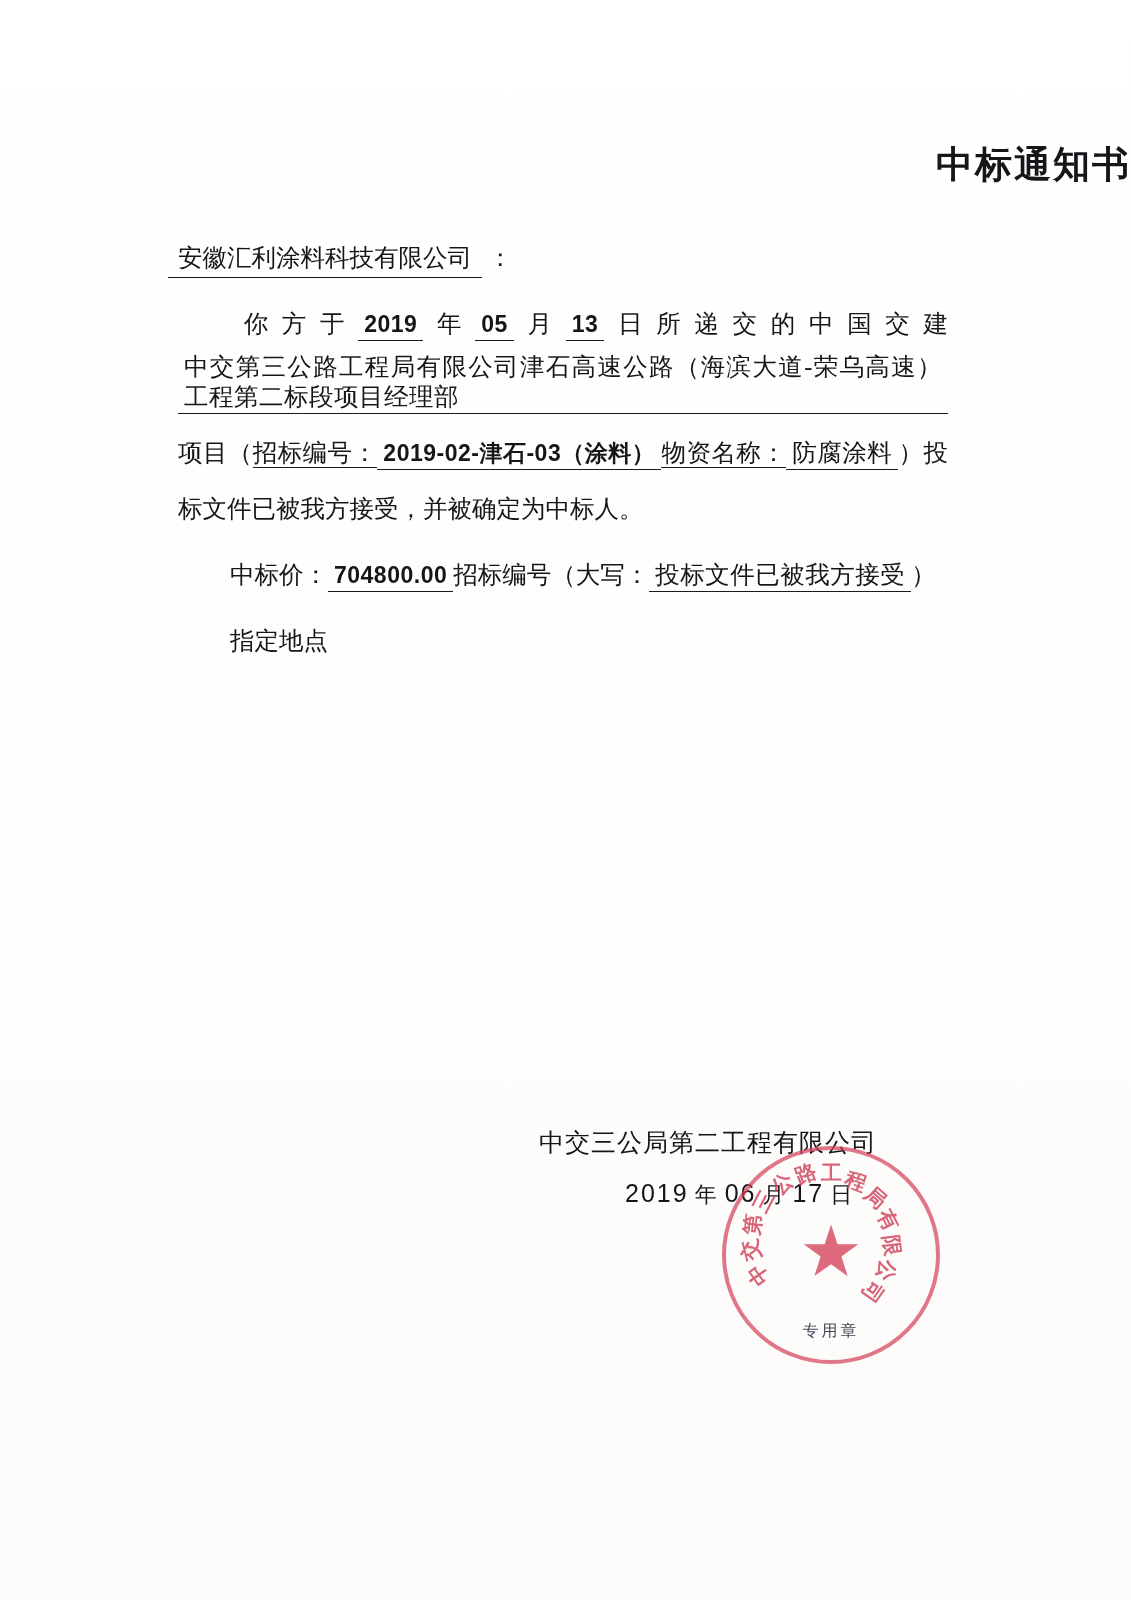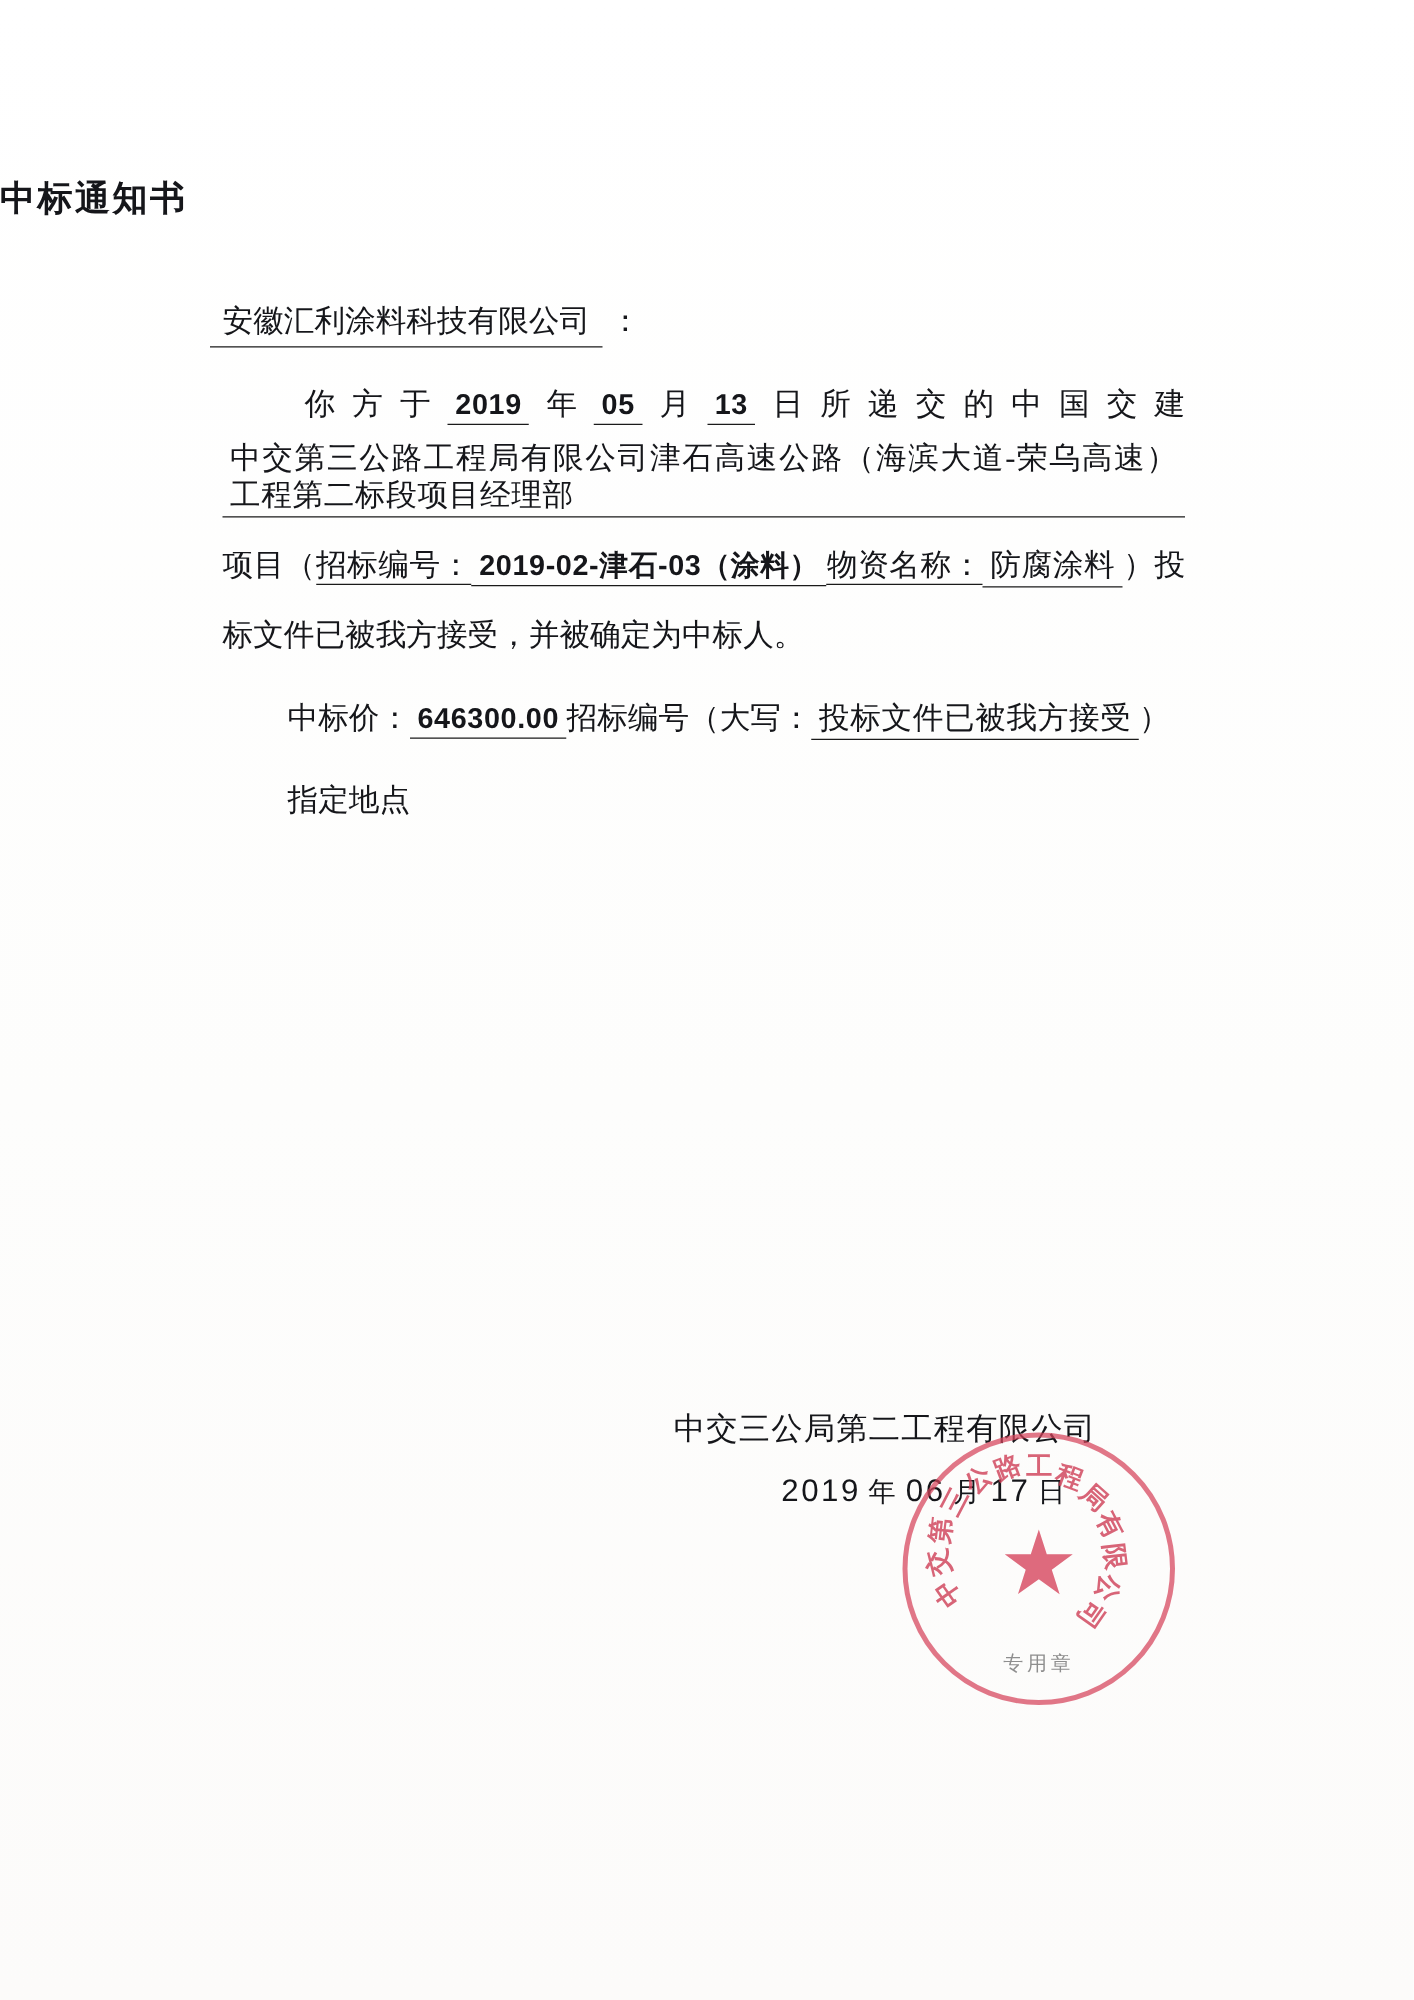--- a/index.html
+++ b/index.html
@@ -27,22 +27,22 @@
     inset: 0;
     background: linear-gradient(180deg, #ffffff 0%, #fdfdfc 55%, #fcfbfa 100%);
     pointer-events: none;
   }
 
   .doc-title {
     position: absolute;
     top: 140px;
     left: 0;
     width: 100%;
-    text-align: left;
-    font-size: 28px;
+    text-align: right;
+    font-size: 37px;
     font-weight: bold;
     letter-spacing: 2px;
     font-family: "Liberation Sans", "DejaVu Sans", sans-serif;
   }
 
   .content {
     position: absolute;
     left: 168px;
     top: 218px;
     width: 790px;
@@ -166,21 +166,21 @@
     font-family: "Liberation Sans", "DejaVu Sans", sans-serif;
     font-weight: bold;
     opacity: 0.8;
     transform-origin: 0 0;
   }
   .seal-bottom {
     position: absolute;
     left: 50%;
     bottom: 22px;
     transform: translateX(-50%);
-    color: #737373;
+    color: #0f172a;
     font-size: 16px;
     letter-spacing: 3px;
     font-family: Liberation Sans, sans-serif;
     opacity: 0.8;
     white-space: nowrap;
   }
 </style>
 </head>
 <body>
 
@@ -192,21 +192,21 @@
 
     <div class="addressee-line">
       <span class="addressee">安徽汇利涂料科技有限公司</span><span class="colon">：</span>
     </div>
 
     <p class="para block">
       <span class="indent"></span><span>你方于</span><span class="blank">2019</span><span>年</span><span class="blank">05</span><span>月</span><span class="blank">13</span><span>日所递交的中国交建</span><span class="blank cn">中交第三公路工程局有限公司津石高速公路（海滨大道-荣乌高速）工程第二标段项目经理部</span><span>项目（</span><span class="u">招标编号：</span><span class="blank">2019-02-津石-03（涂料）</span><span class="u">物资名称：</span><span class="blank cn">防腐涂料</span><span>）投标文件已被我方接受，并被确定为中标人。</span>
     </p>
 
     <p class="para block">
-      <span class="indent"></span><span>中标价：</span><span class="blank">646300.00</span><span>招标编号（大写：</span><span class="blank cn">投标文件已被我方接受</span><span>）</span>
+      <span class="indent"></span><span>中标价：</span><span class="blank">704800.00</span><span>招标编号（大写：</span><span class="blank cn">投标文件已被我方接受</span><span>）</span>
     </p>
 
 
     <p class="para notice-end">
       <span class="indent"></span><span>指定地点</span>
     </p>
 
   </div>
 
   <div class="sign-area">

